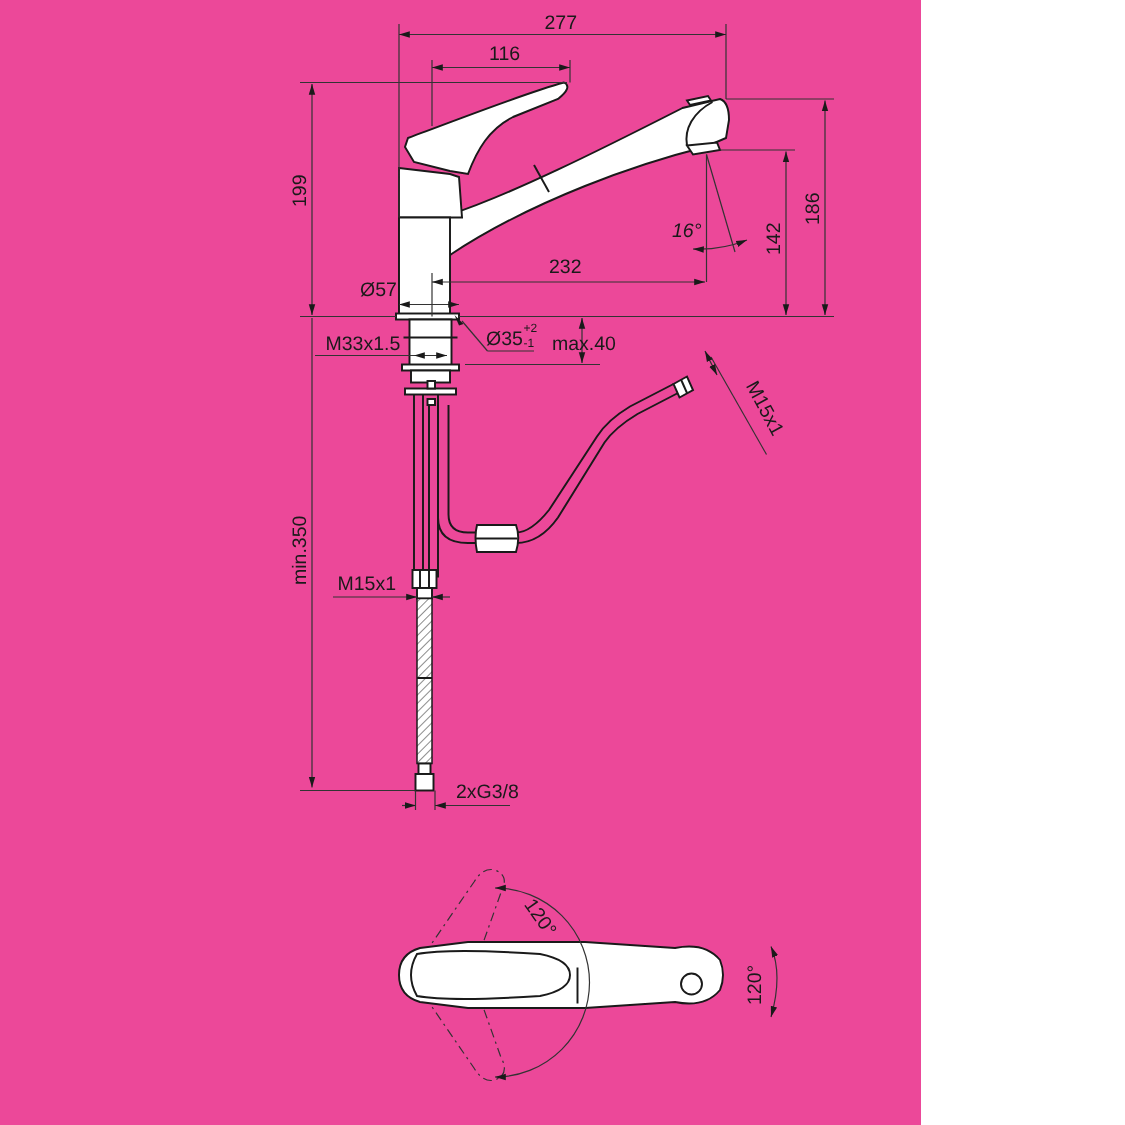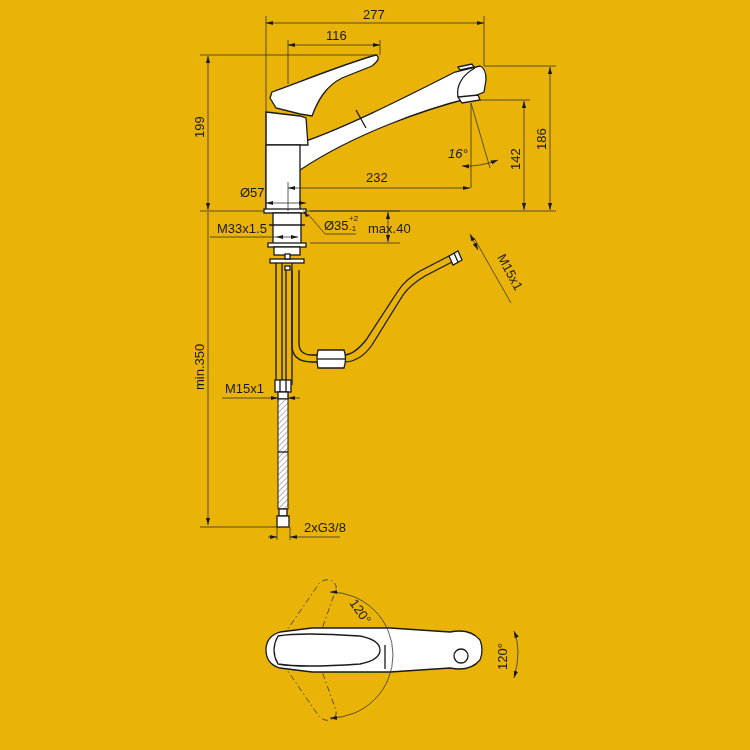--- a/index.html
+++ b/index.html
@@ -1,16 +1,16 @@
 <!DOCTYPE html>
 <html><head>
   <meta charset="utf-8">
   <style>
     html, body { margin: 0; padding: 0; background: #ffffff; }
-    #canvas { position: relative; width: 750px; height: 750px; background: #eab308; overflow: hidden; }
+    #canvas { position: relative; width: 614px; height: 750px; background: #ec4899; overflow: hidden; }
     svg { position: absolute; left: 0; top: 0; }
     .ln { stroke: #1a1a1a; fill: none; stroke-width: 1.3; }
     .thin { stroke: #333; fill: none; stroke-width: 0.8; }
     .body { stroke: #1a1a1a; fill: #ffffff; stroke-width: 1.3; }
     .dash { stroke: #333; fill: none; stroke-width: 0.8; stroke-dasharray: 6 3 1.5 3; }
     .lbl { font-family: "Liberation Sans", sans-serif; font-size: 13px; fill: #1a1a1a; }
     .sup { font-family: "Liberation Sans", sans-serif; font-size: 8px; fill: #1a1a1a; }
     .hatch { fill: url(#braid); stroke: #1a1a1a; stroke-width: 1; }
   </style>
 </head>

